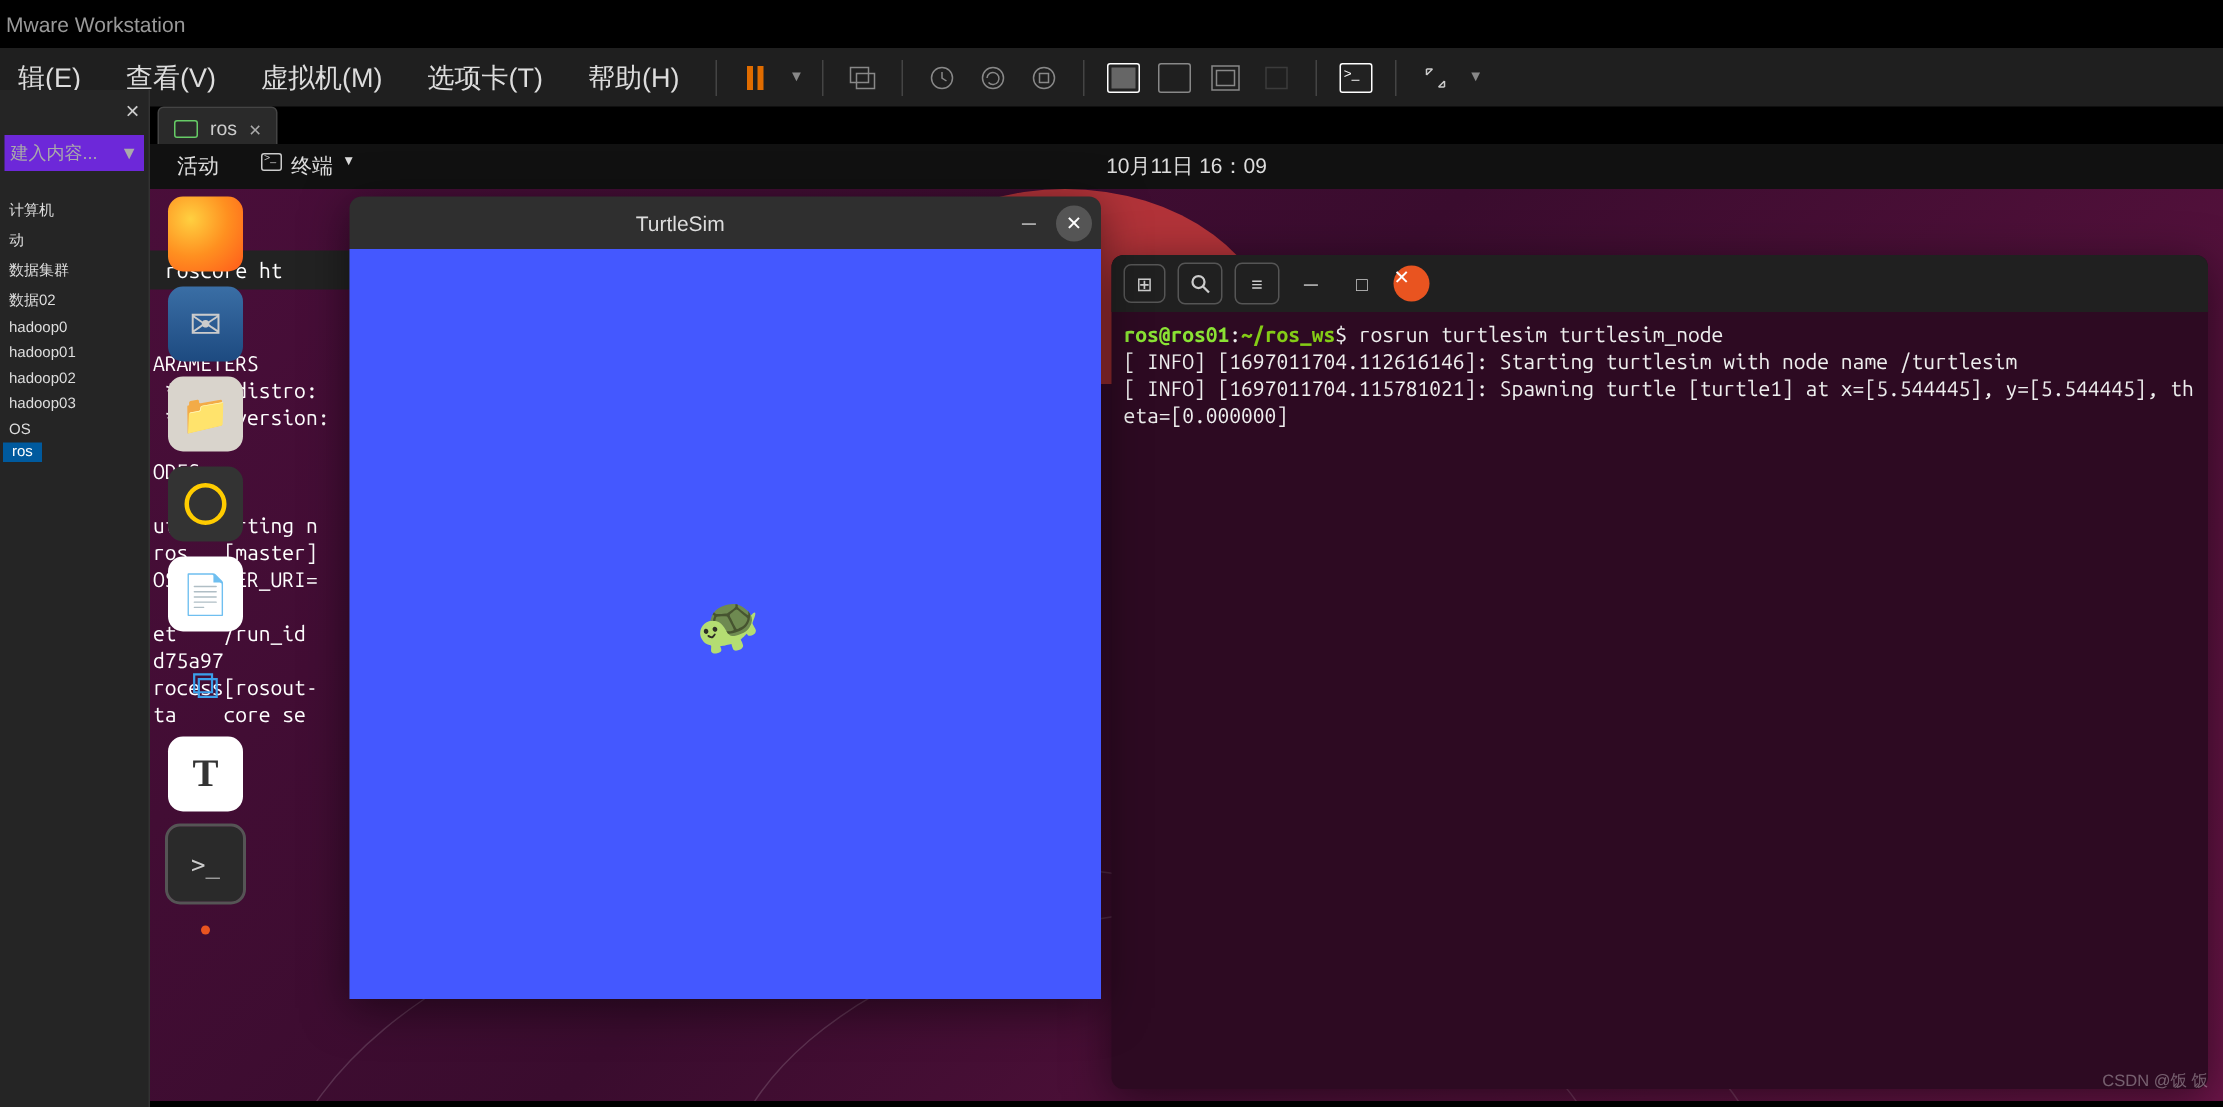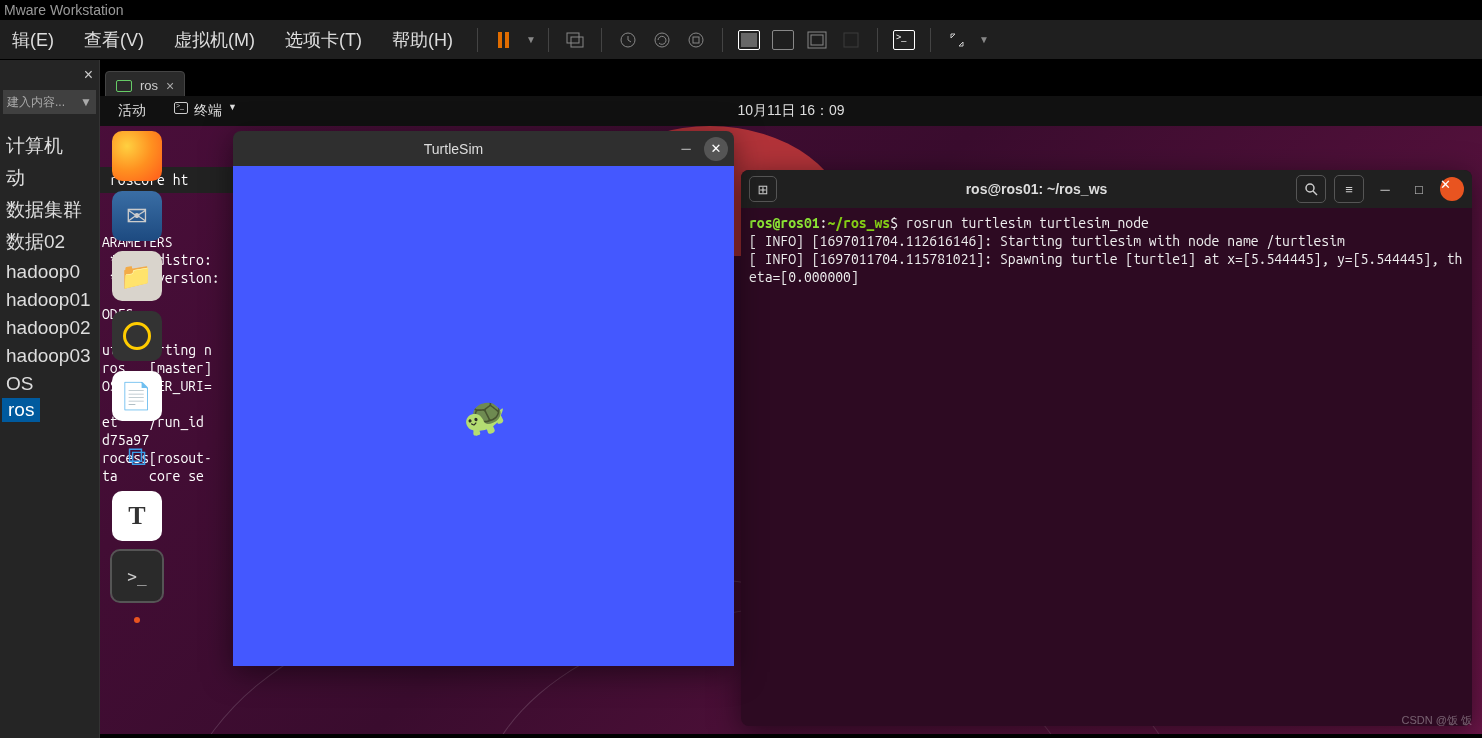--- a/index.html
+++ b/index.html
@@ -1,37 +1,37 @@
 <!DOCTYPE html>
 <html><head>
 <meta charset="utf-8">
 <style>
 * { margin: 0; padding: 0; box-sizing: border-box; }
 body { width: 1482px; height: 738px; background: #000; font-family: "Segoe UI", Arial, sans-serif; font-size: 13px; overflow: hidden; position: relative; color: #ccc; }
 
 
-.vmware-title { height: 20px; background: #000; color: #999; padding-left: 4px; font-size: 14px; display: flex; align-items: center; }
+.vmware-title { height: 32px; background: #000; color: #999; padding-left: 4px; font-size: 14px; display: flex; align-items: center; }
 
 
 .vmware-menubar { height: 40px; background: #1f1f1f; display: flex; align-items: center; gap: 6px; border-bottom: 1px solid #000; }
 .vmware-menu-item { padding: 6px 12px; color: #ddd; font-size: 18px; cursor: pointer; }
 .vmware-divider { width: 1px; height: 24px; background: #444; margin: 0 6px; }
 .vm-toolbar-btn { width: 28px; height: 28px; display: inline-flex; align-items: center; justify-content: center; cursor: pointer; }
 .pause-icon { display: flex; gap: 3px; }
 .pause-icon span { width: 4px; height: 16px; background: #e06c00; }
 .caret { font-size: 10px; color: #888; margin-left: 2px; }
 .vm-icon { width: 22px; height: 20px; border: 1.5px solid #888; border-radius: 2px; position: relative; }
 .vm-icon.active { border-color: #fff; background: #222; }
 .vm-icon.filled::after { content:''; position:absolute; inset:2px; background:#666; }
 
 
 .vmware-sidebar { position: absolute; left: 0; top: 60px; width: 100px; height: 678px; background: #252525; border-right: 1px solid #333; }
 .sidebar-close { position: absolute; right: 6px; top: 6px; font-size: 16px; color: #ccc; cursor: pointer; }
-.sidebar-search { margin: 30px 3px 4px 3px; height: 24px; background: #404040; color: #aaa; padding: 0 4px; font-size: 12px; display: flex; align-items: center; justify-content: space-between; }
-.sidebar-tree { padding: 4px 2px; font-size: 19px; color: #ddd; margin-top: 12px; }
+.sidebar-search { margin: 30px 3px 4px 3px; height: 24px; background: #6d28d9; color: #aaa; padding: 0 4px; font-size: 12px; display: flex; align-items: center; justify-content: space-between; }
+.sidebar-tree { padding: 4px 2px; font-size: 10px; color: #ddd; margin-top: 12px; }
 .tree-item { padding: 3px 4px; cursor: pointer; white-space: nowrap; overflow: hidden; }
 .tree-item.selected { background: #005a9e; color: #fff; display: inline-block; padding: 1px 6px; }
 
 
 .vm-tab-bar { position: absolute; left: 105px; top: 68px; height: 35px; display: flex; align-items: center; }
 .vm-tab { background: #2a2a2a; border: 1px solid #444; border-radius: 4px 4px 0 0; padding: 6px 10px; display: flex; align-items: center; gap: 8px; cursor: pointer; }
 .tab-icon { width: 16px; height: 12px; border: 1px solid #6c6; border-radius: 2px; }
 .tab-close { font-size: 14px; color: #aaa; }
 
 
@@ -255,21 +255,20 @@
       <span class="win-btn close">✕</span>
     </div>
     <div class="ts-canvas">
       <span class="turtle">🐢</span>
     </div>
   </div>
 
   <div class="right-term">
     <div class="rt-titlebar">
       <span class="rt-newtab">⊞</span>
-      <span class="rt-title">ros@ros01: ~/ros_ws</span>
       <span class="rt-btn">
         <svg width="14" height="14">
             <circle cx="6" cy="6" r="4" fill="none" stroke="#ccc" stroke-width="1.5"></circle>
             <line x1="9" y1="9" x2="13" y2="13" stroke="#ccc" stroke-width="1.5"></line>
           </svg>
       </span>
       <span class="rt-btn">≡</span>
       <span class="rt-min">─</span>
       <span class="rt-max">□</span>
       <span class="rt-close">✕</span>

